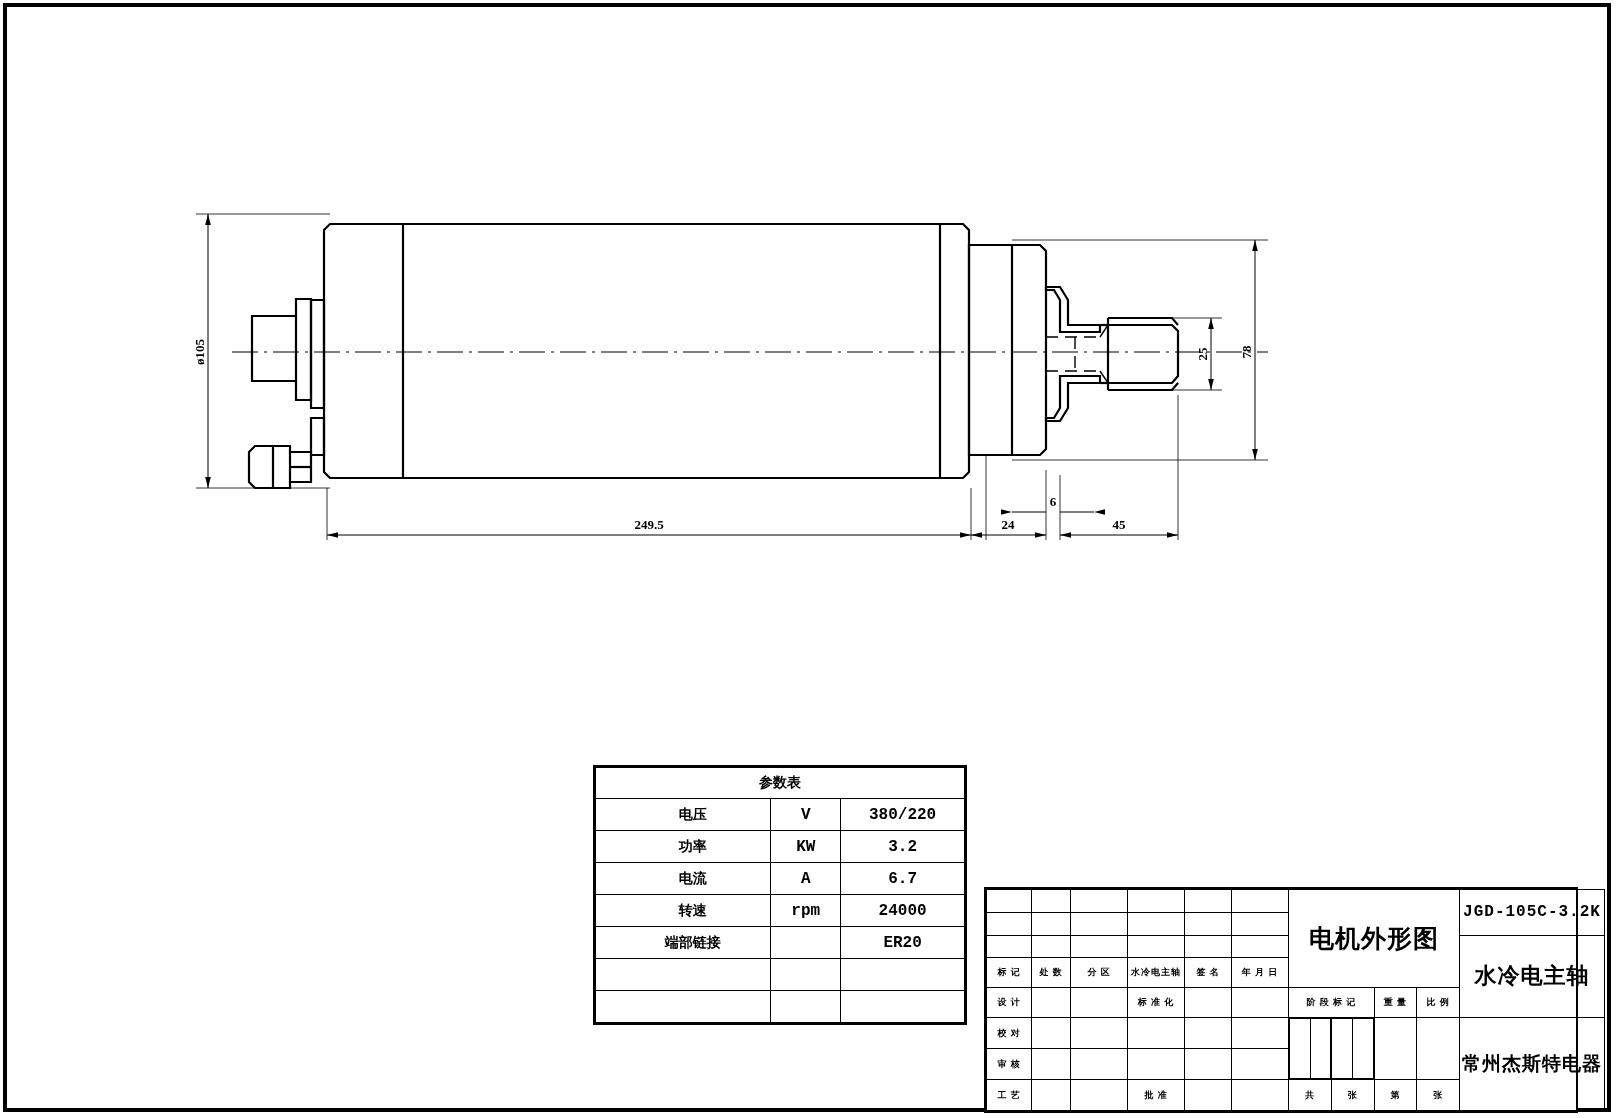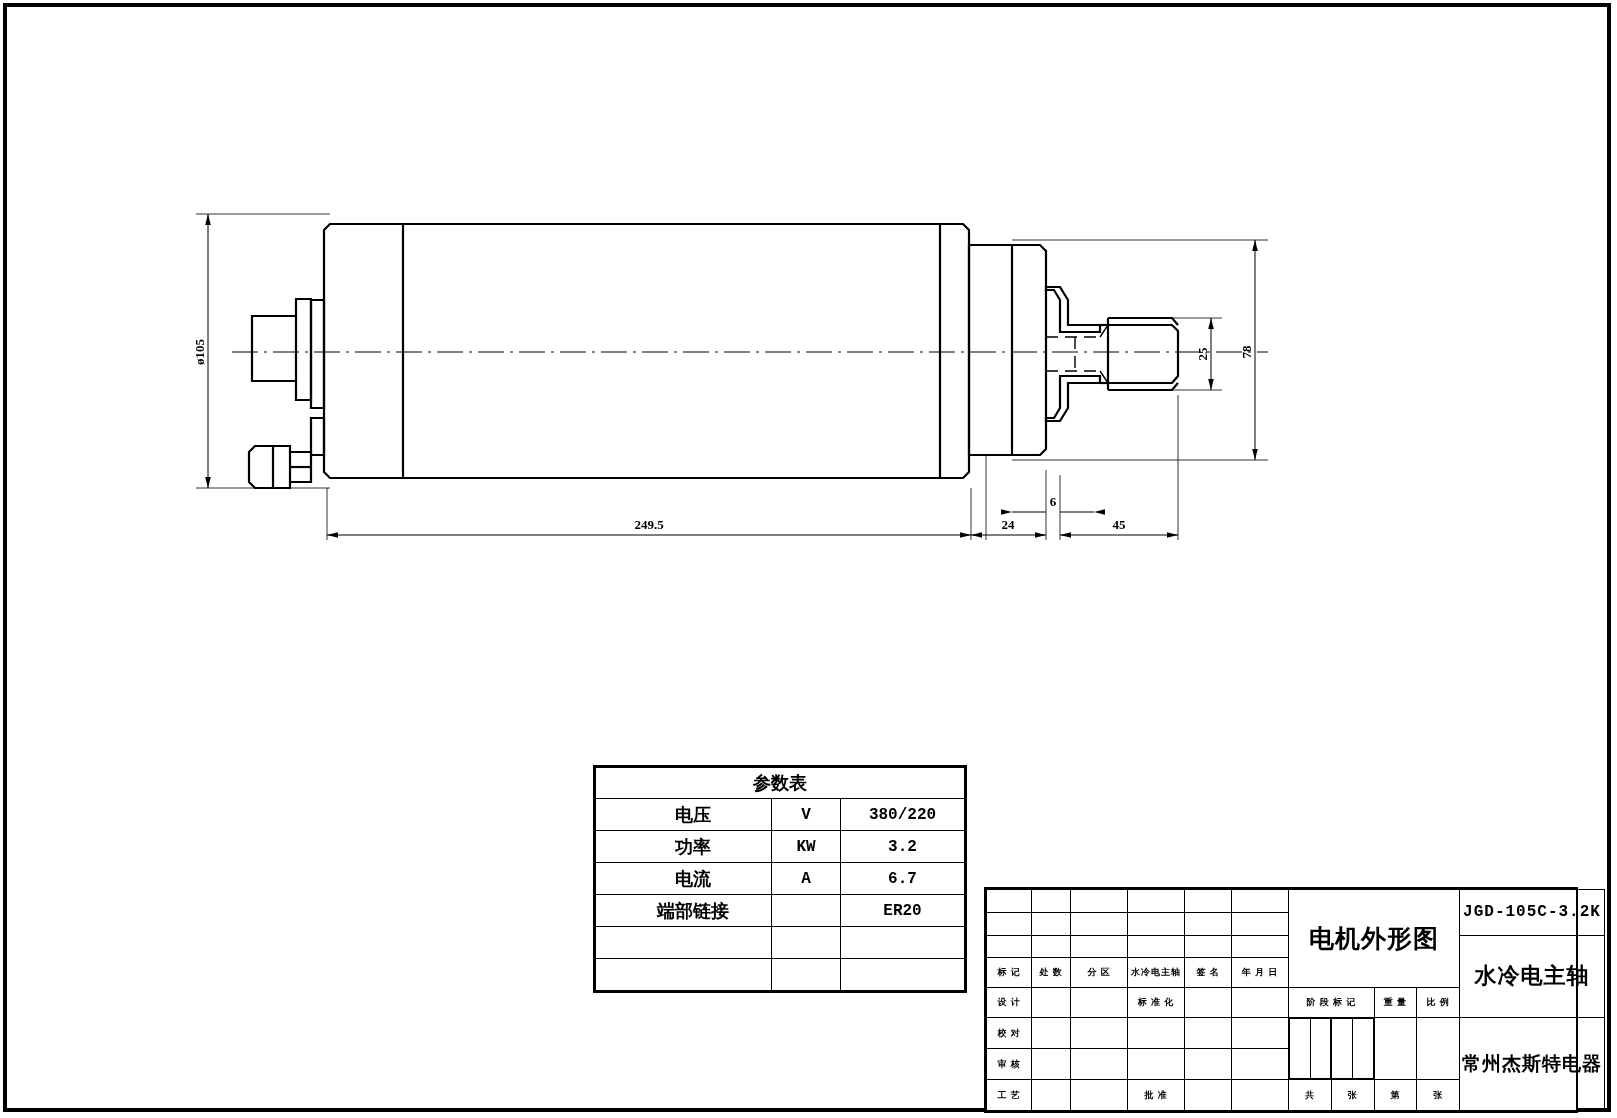--- a/index.html
+++ b/index.html
@@ -17,21 +17,21 @@
                border:2px solid #000;box-sizing:border-box;
                border-collapse:collapse;background:#fff;}
   #param-table table{border-collapse:collapse;width:100%;}
   #param-table td{border:1px solid #000;text-align:center;vertical-align:middle;
                   height:29px;font-size:17px;font-weight:bold;
                   font-family:"Liberation Serif","DejaVu Serif",serif;}
   #param-table td.c1{width:172px;padding-left:20px;}
   #param-table td.c2{width:72px;font-family:"Liberation Mono","DejaVu Sans Mono",monospace;font-size:16px;}
   #param-table td.c3{width:128px;font-family:Liberation Mono, monospace;font-size:16px;}
   #param-table td.title{font-size:18px;height:28px;}
-  #param-table td.cn{font-family:"Liberation Serif","DejaVu Serif",serif;font-size:18px;}
+  #param-table td.cn{font-family:"Liberation Serif","DejaVu Serif",serif;font-size:14px;}
   
   #title-block{position:absolute;left:984px;top:887px;width:594px;height:226px;
                border:2px solid #000;box-sizing:border-box;background:#fff;}
   #title-block table{border-collapse:collapse;width:100%;height:100%;table-layout:fixed;}
   #title-block td{border:1px solid #000;text-align:center;vertical-align:middle;
                   font-size:9px;font-weight:bold;letter-spacing:1px;
                   font-family:"Liberation Serif","DejaVu Serif",serif;}
   .tb-big{font-size:25px !important;letter-spacing:2px;font-weight:bold;}
   .tb-code{font-size:16px !important;letter-spacing:0px;
            font-family:"Liberation Mono","DejaVu Sans Mono",monospace !important;}
@@ -185,20 +185,25 @@
       </tr>
       <tr>
         <td class="c1 cn">功率</td>
         <td class="c2">KW</td>
         <td class="c3">3.2</td>
       </tr>
       <tr>
         <td class="c1 cn">电流</td>
         <td class="c2">A</td>
         <td class="c3">6.7</td>
+      </tr>
+      <tr>
+        <td class="c1 cn">转速</td>
+        <td class="c2">rpm</td>
+        <td class="c3">24000</td>
       </tr>
       <tr>
         <td class="c1 cn">端部链接</td>
         <td class="c2"></td>
         <td class="c3">ER20</td>
       </tr>
       <tr>
         <td class="c1"></td>
         <td class="c2"></td>
         <td class="c3"></td>

